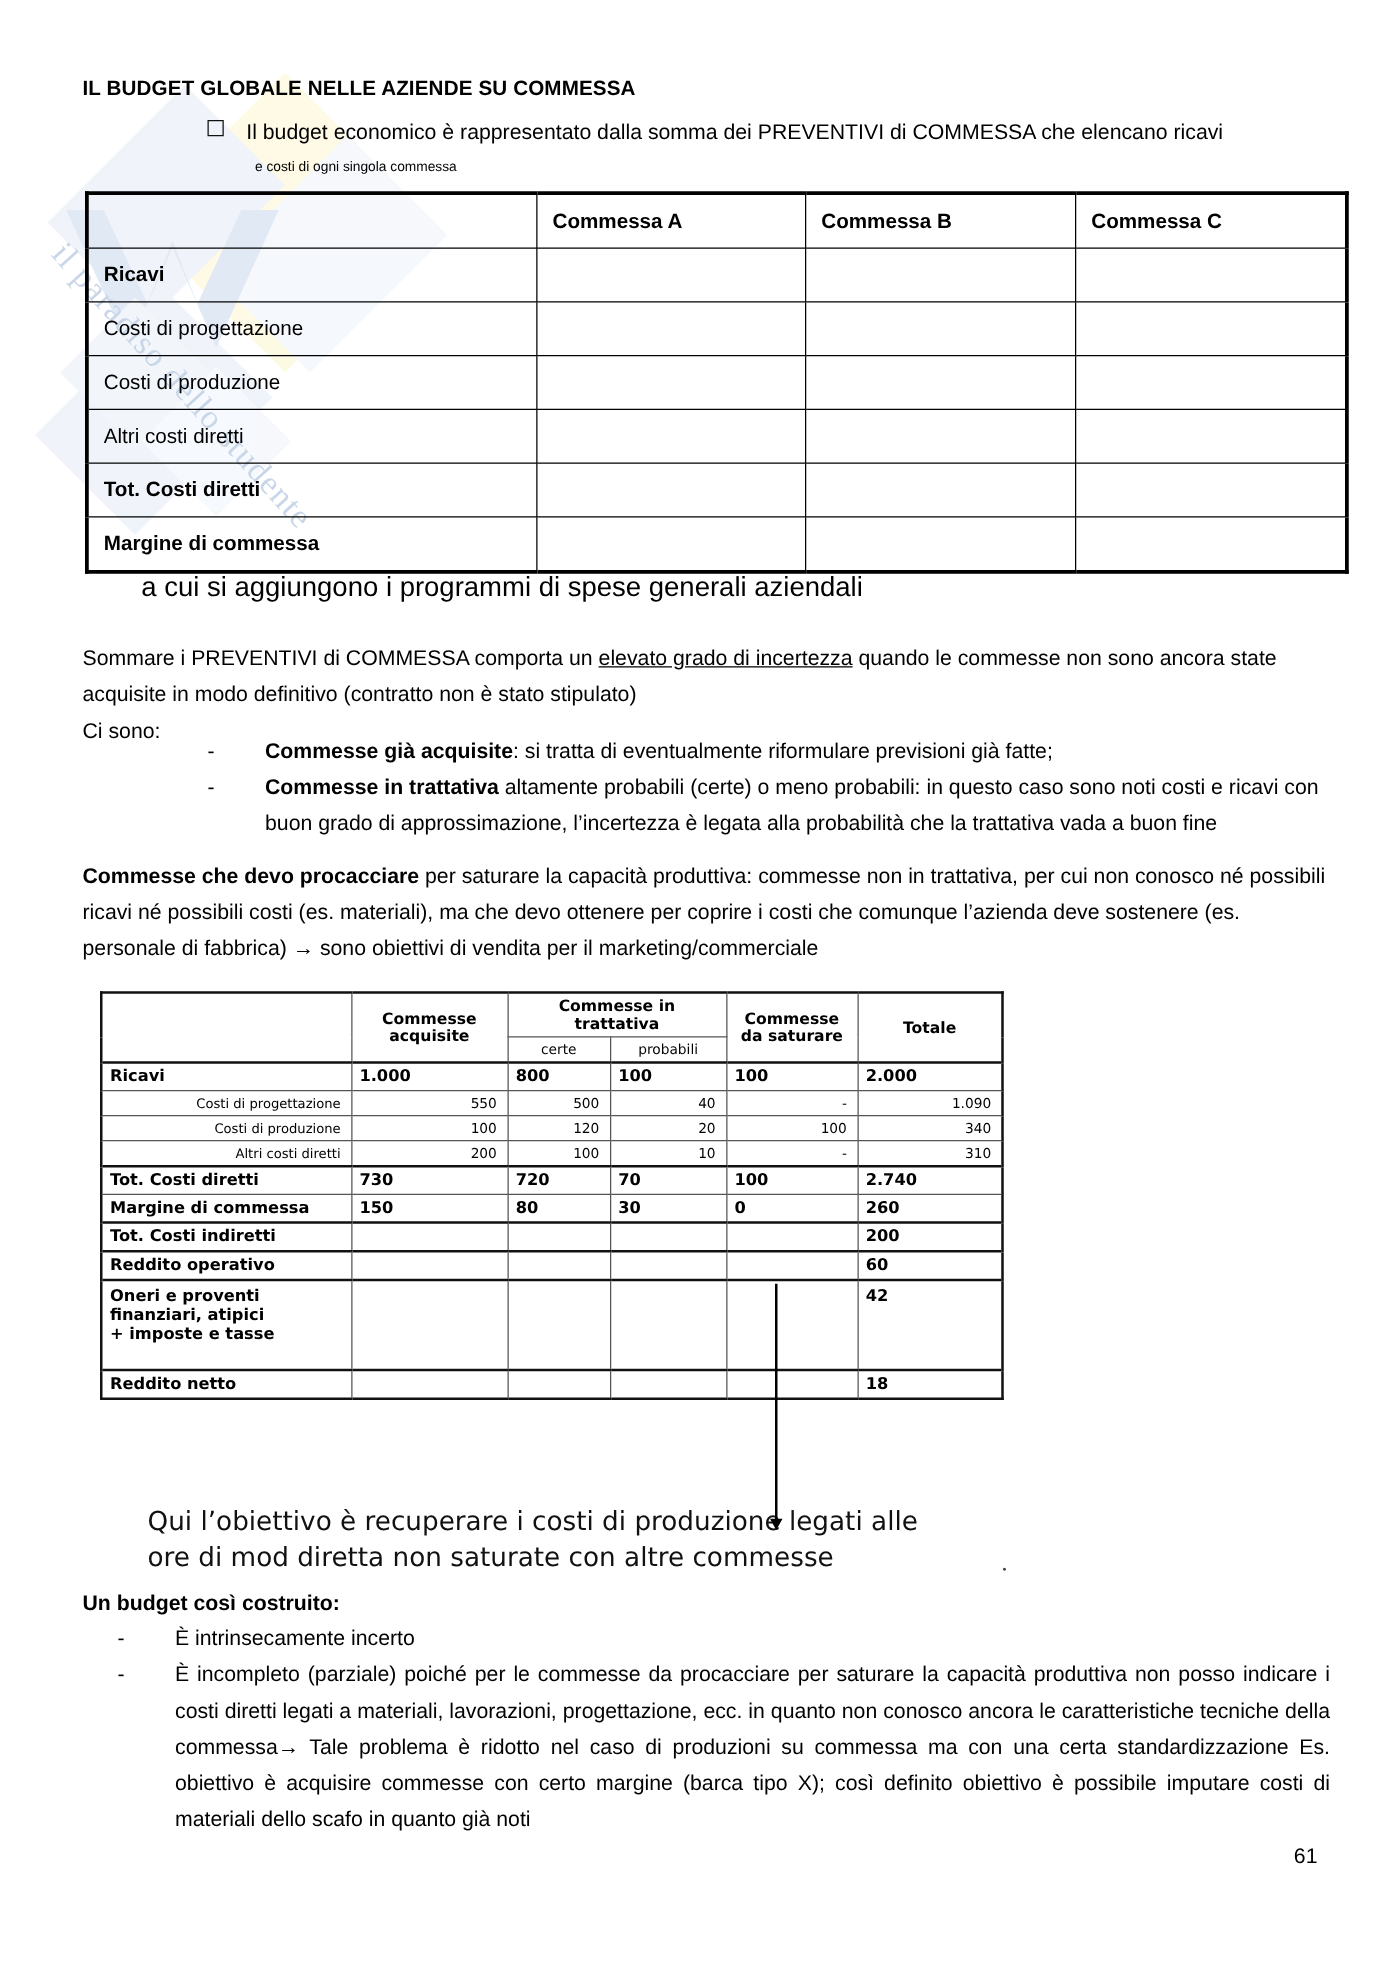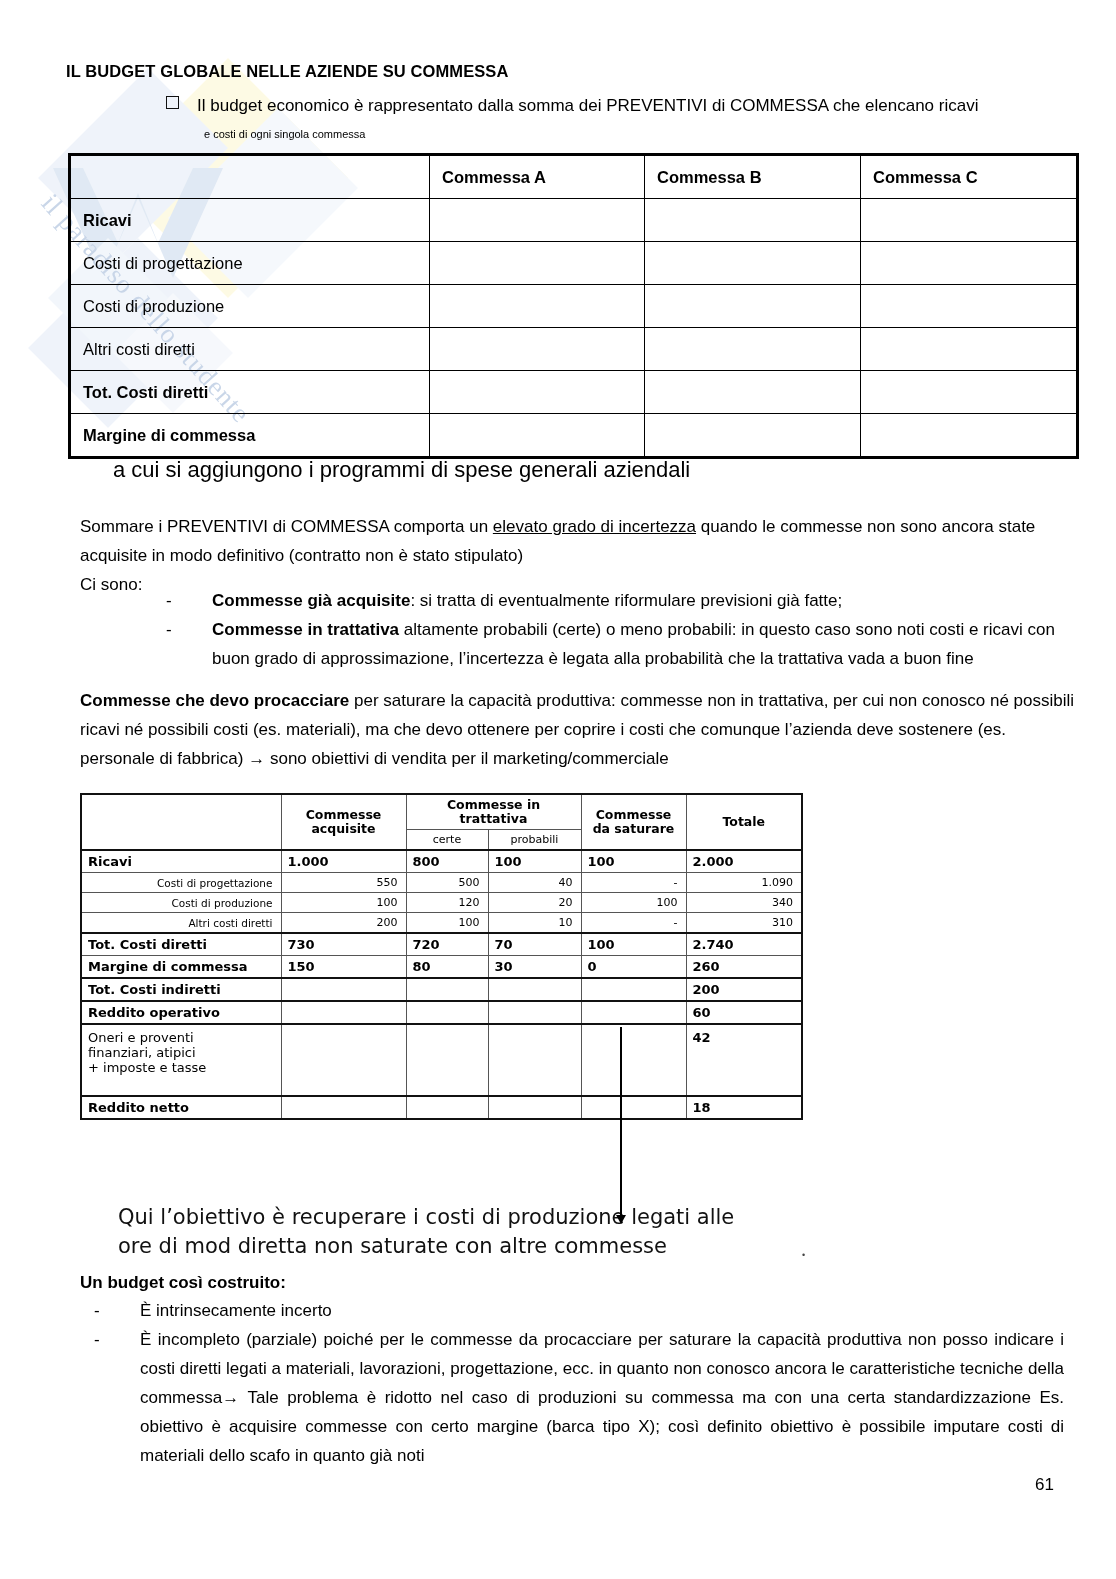--- a/index.html
+++ b/index.html
@@ -79,21 +79,21 @@
   .t1 tr:last-child td{border-bottom:3px solid #000;}
   .t1 .b{font-weight:bold;}
   .t1 .hd{font-weight:bold;}
 
   .p-after-t1{
     position:absolute;left:66px;top:455px;width:990px;
     font-size:22px;line-height:29px;margin-left:47px;
   }
 
   .para{
-    position:absolute;left:80px;width:1000px;
+    position:absolute;left:66px;width:1000px;
     font-size:17px;line-height:29px;
   }
   .u{text-decoration:underline;}
   .bold{font-weight:bold;}
 
   .dashlist{
     position:absolute;left:166px;width:900px;
     font-size:17px;line-height:29px;
   }
   .dashlist .li{
@@ -127,21 +127,21 @@
   .t2 .sublbl{
     font-weight:normal;font-size:10.5px;text-align:right;
     padding-right:8px;
   }
   .t2 .num{font-weight:bold;font-size:13px;text-align:left;}
   .t2 .subnum{font-weight:normal;font-size:11px;text-align:right;padding-right:8px;margin-left:28px;}
   .t2 .thickt{border-top:2px solid #111;}
   .t2 .thickb{border-bottom:2px solid #111;}
   .t2 .outl{border-left:2px solid #111;}
   .t2 .outr{border-right:2px solid #111;}
-  .t2 .multiline{line-height:15px;font-weight:normal;font-size:13px;text-align:left;}
+  .t2 .multiline{line-height:15px;font-weight:bold;font-size:13px;text-align:left;}
 
   
   .arrow{
     position:absolute;
     left:620px;top:1027px;
     width:2px;height:190px;
     background:#000;
     z-index:5;
   }
   .arrow:after{

